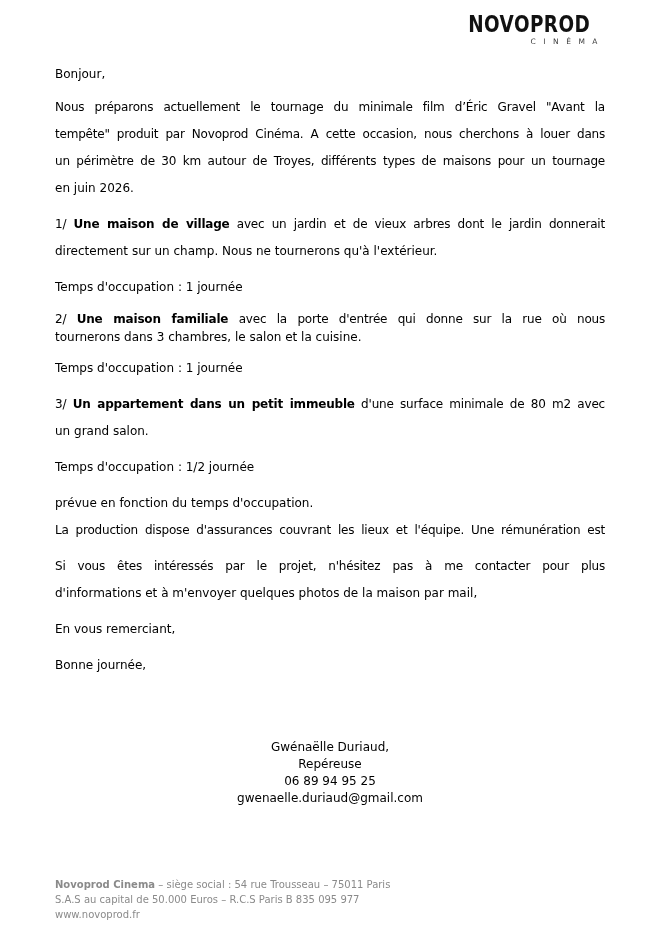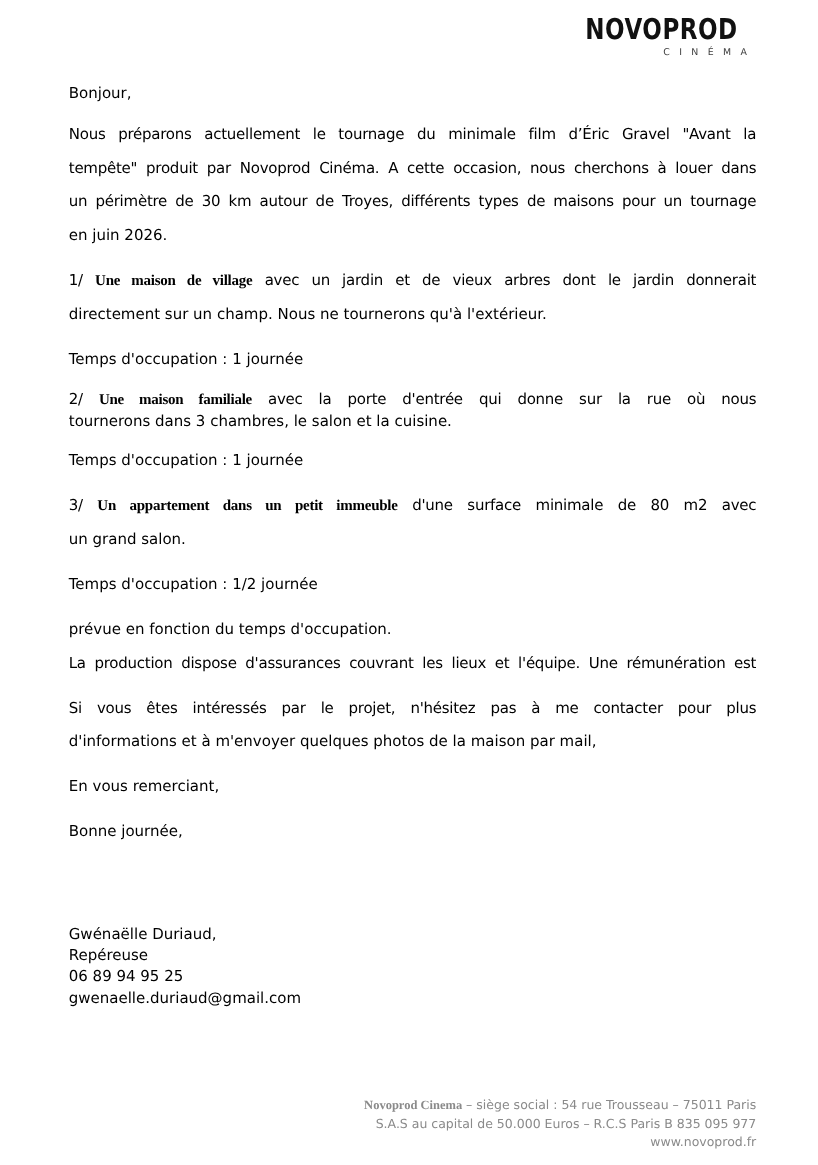--- a/index.html
+++ b/index.html
@@ -44,32 +44,32 @@
   .lh-wide   { line-height: 27px; }
   .lh-normal { line-height: 18px; }
   .italic    { }
   .line { white-space: normal; }
   .jline {
     text-align: justify;
     text-align-last: justify;
     text-justify: inter-word;
     letter-spacing: -0.2px;
   }
-  .b { font-weight: bold; font-family: Liberation Serif, serif; }
+  .b { font-weight: bold; }
   
   .signature {
     margin-top: 60px;
-    text-align: left;
+    text-align: center;
     font-size: 12px;
     line-height: 17px;
   }
   
   .footer {
     margin-top: 70px;
-    text-align: right;
+    text-align: left;
     font-size: 10px;
     line-height: 15px;
     color: #8a8a8a;
   }
   .footer .b { color: #8a8a8a; }
 </style>
 </head>
 <body>
 
 <div class="page">

